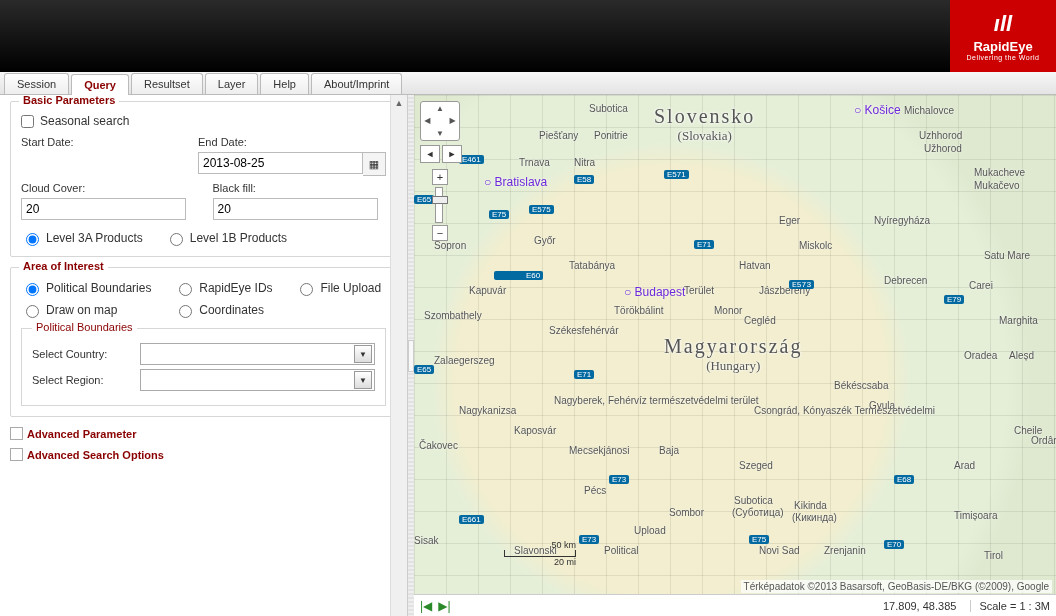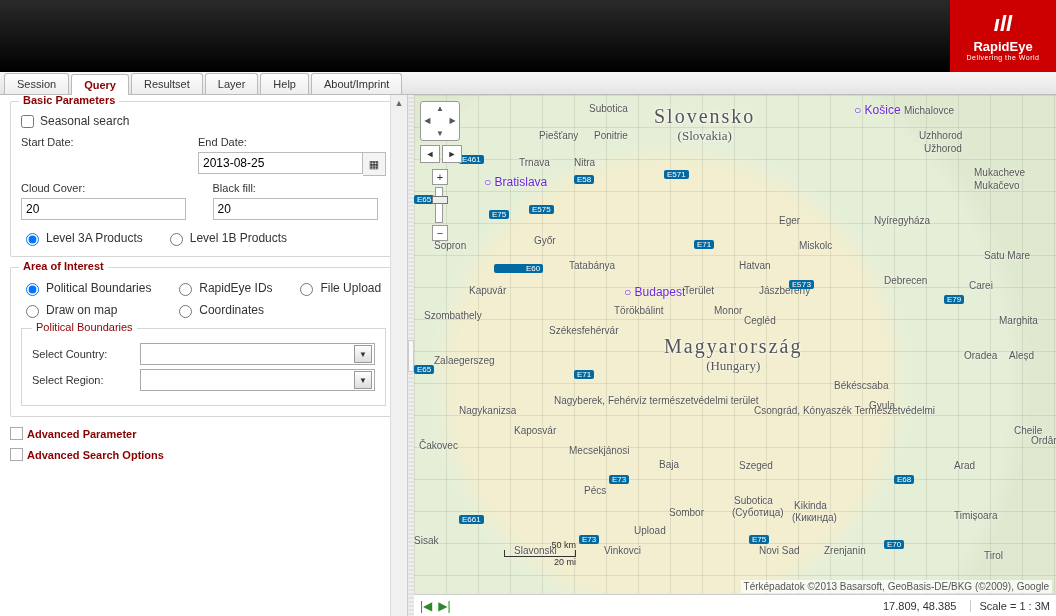--- a/index.html
+++ b/index.html
@@ -245,44 +245,44 @@
         <div class="city" style="left: 45px; top: 310px;">Nagykanizsa</div>
         <div class="city" style="left: 140px; top: 300px;">Nagyberek, Fehérvíz természetvédelmi terület</div>
         <div class="city" style="left: 340px; top: 310px;">Csongrád, Kónyaszék Természetvédelmi</div>
         <div class="city" style="left: 455px; top: 305px;">Gyula</div>
         <div class="city" style="left: 420px; top: 285px;">Békéscsaba</div>
         <div class="city" style="left: 100px; top: 330px;">Kaposvár</div>
         <div class="city" style="left: 600px; top: 330px;">Cheile</div>
         <div class="city" style="left: 590px; top: 340px; margin-left: 27px;">Ordâncușii</div>
         <div class="city" style="left: 5px; top: 345px;">Čakovec</div>
         <div class="city" style="left: 155px; top: 350px;">Mecsekjánosi</div>
-        <div class="city" style="left: 245px; top: 364px; text-align: right;">Baja</div>
+        <div class="city" style="left: 245px; top: 350px; text-align: right;">Baja</div>
         <div class="city" style="left: 325px; top: 365px;">Szeged</div>
         <div class="city" style="left: 540px; top: 365px;">Arad</div>
         <div class="city" style="left: 170px; top: 390px;">Pécs</div>
         <div class="city" style="left: 320px; top: 400px;">Subotica</div>
         <div class="city" style="left: 255px; top: 412px;">Sombor</div>
         <div class="city" style="left: 318px; top: 412px;">(Суботица)</div>
         <div class="city" style="left: 380px; top: 405px;">Kikinda</div>
         <div class="city" style="left: 378px; top: 417px;">(Кикинда)</div>
         <div class="city" style="left: 540px; top: 415px;">Timișoara</div>
         <div class="city" style="left: 0px; top: 440px;">Sisak</div>
         <div class="city" style="left: 100px; top: 450px;">Slavonski</div>
-        <div class="city" style="left: 190px; top: 450px;">Vinkovci</div>
+        <div class="city" style="left: 190px; top: 450px;">Political</div>
         <div class="city" style="left: 220px; top: 430px;">Upload</div>
         <div class="city" style="left: 345px; top: 450px;">Novi Sad</div>
         <div class="city" style="left: 410px; top: 450px;">Zrenjanin</div>
         <div class="city" style="left: 570px; top: 455px;">Tirol</div>
         <div class="road" style="left: 0px; top: 100px;">E65</div>
         <div class="road" style="left: 75px; top: 115px;">E75</div>
         <div class="road" style="left: 45px; top: 60px;">E461</div>
         <div class="road" style="left: 160px; top: 80px;">E58</div>
         <div class="road" style="left: 250px; top: 75px;">E571</div>
         <div class="road" style="left: 115px; top: 110px;">E575</div>
-        <div class="road" style="left: 80px; top: 169px; padding-left: 32px;">E60</div>
+        <div class="road" style="left: 80px; top: 176px; padding-left: 32px;">E60</div>
         <div class="road" style="left: 280px; top: 145px;">E71</div>
         <div class="road" style="left: 375px; top: 185px; font-family: Liberation Mono, monospace;">E573</div>
         <div class="road" style="left: 530px; top: 200px;">E79</div>
         <div class="road" style="left: 0px; top: 270px;">E65</div>
         <div class="road" style="left: 160px; top: 275px;">E71</div>
         <div class="road" style="left: 195px; top: 380px;">E73</div>
         <div class="road" style="left: 480px; top: 380px;">E68</div>
         <div class="road" style="left: 45px; top: 420px;">E661</div>
         <div class="road" style="left: 165px; top: 440px;">E73</div>
         <div class="road" style="left: 335px; top: 440px;">E75</div>

